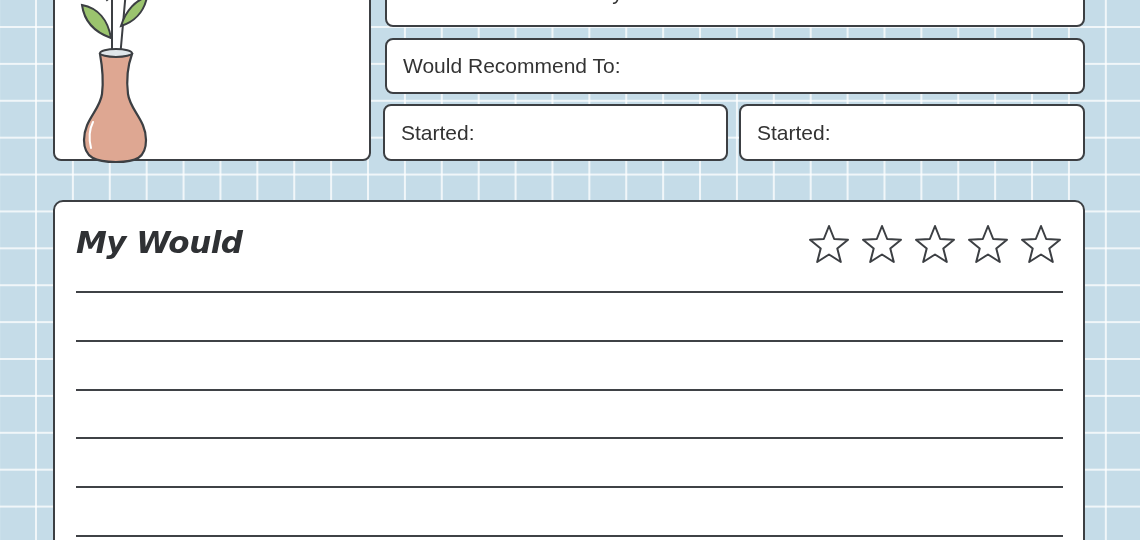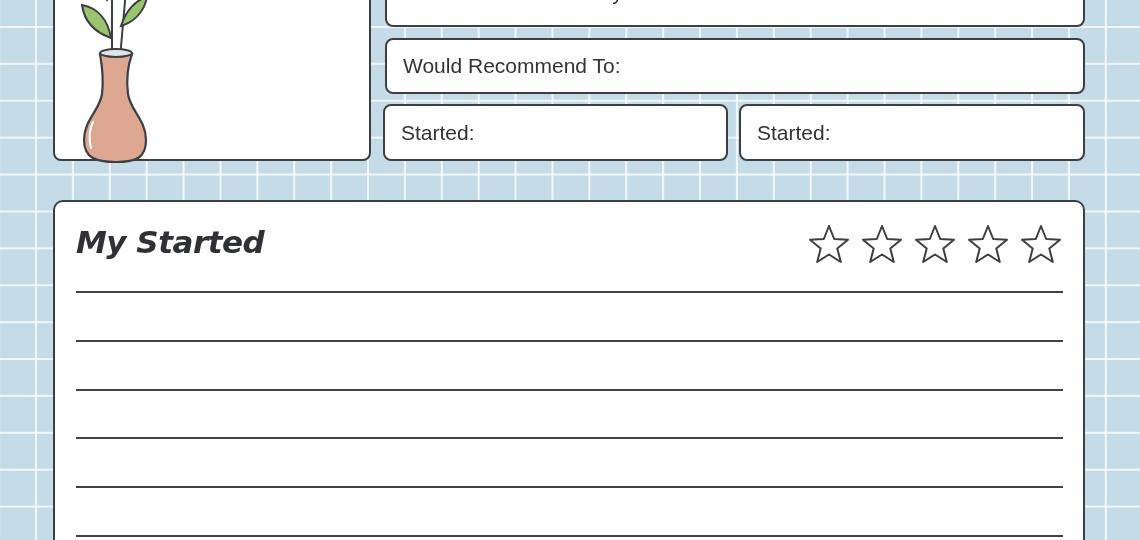--- a/index.html
+++ b/index.html
@@ -63,21 +63,21 @@
   <span class="field-label">Would Recommend To:</span>
 </div>
 <div class="box started">
   <span class="field-label">Started:</span>
 </div>
 <div class="box finished">
   <span class="field-label">Started:</span>
 </div>
 
 <div class="box review">
-  <div class="review-title">My Started</div>
+  <div class="review-title">My Would</div>
   <div class="stars">
     <svg class="star" viewBox="0 0 44 44">
         <path d="M22 3 L27.2 16 L41 16.8 L30.3 25.6 L33.8 39 L22 31.5 L10.2 39 L13.7 25.6 L3 16.8 L16.8 16 Z" fill="#fff" stroke="#3c3f43" stroke-width="2" stroke-linejoin="round"></path>
       </svg>
     <svg class="star" viewBox="0 0 44 44">
         <path d="M22 3 L27.2 16 L41 16.8 L30.3 25.6 L33.8 39 L22 31.5 L10.2 39 L13.7 25.6 L3 16.8 L16.8 16 Z" fill="#fff" stroke="#3c3f43" stroke-width="2" stroke-linejoin="round"></path>
       </svg>
     <svg class="star" viewBox="0 0 44 44">
         <path d="M22 3 L27.2 16 L41 16.8 L30.3 25.6 L33.8 39 L22 31.5 L10.2 39 L13.7 25.6 L3 16.8 L16.8 16 Z" fill="#fff" stroke="#3c3f43" stroke-width="2" stroke-linejoin="round"></path>
       </svg>

